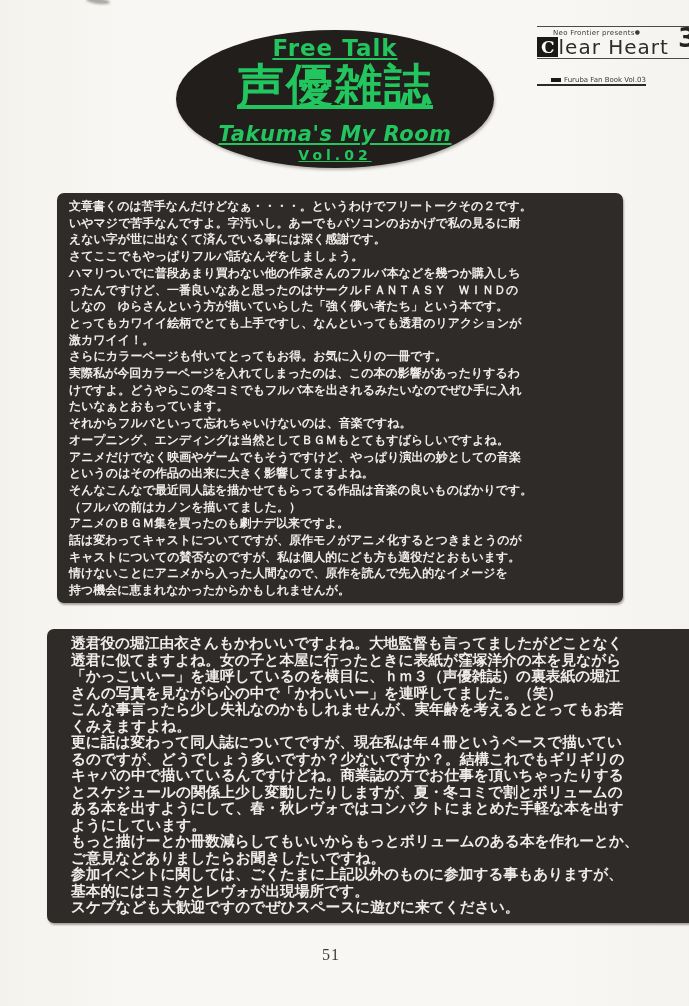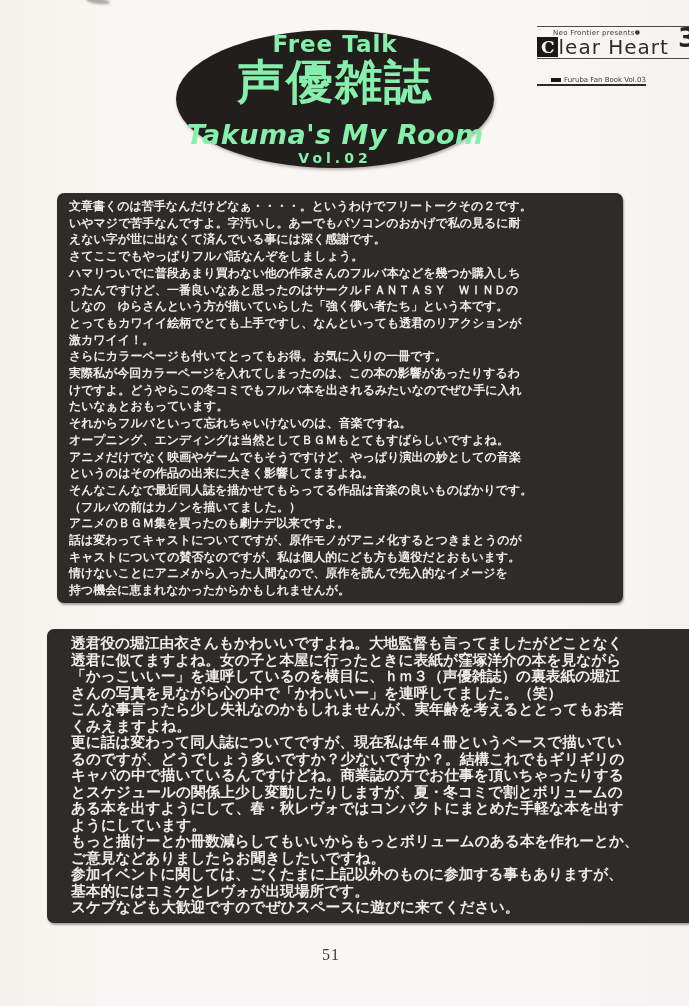--- a/index.html
+++ b/index.html
@@ -18,28 +18,28 @@
     position:absolute;left:86px;top:-2px;width:24px;height:6px;
     background:rgba(110,105,100,.55);border-radius:50%;
     transform:rotate(7deg);filter:blur(1px);
   }
   
   .title-oval{
     position:absolute;left:176px;top:30px;width:318px;height:138px;
     background:#211e1c;border-radius:50%;
     box-shadow:1px 2px 3px rgba(60,55,50,.35);
     display:flex;flex-direction:column;align-items:center;justify-content:center;
-    color:#86efac;text-align:right;
+    color:#22c55e;text-align:right;text-decoration:underline;
   }
   .free-talk{font-size:23px;font-weight:bold;letter-spacing:1px;line-height:1;margin-top:2px;}
   .title-jp{
     font-family:"DejaVu Serif","Liberation Serif",serif;
     font-size:47px;font-weight:bold;line-height:1.1;letter-spacing:2px;white-space:nowrap;
   }
-  .title-en{font-size:27px;font-weight:bold;font-style:italic;line-height:1.15;letter-spacing:.5px;margin-top:11px;}
+  .title-en{font-size:21px;font-weight:bold;font-style:italic;line-height:1.15;letter-spacing:.5px;margin-top:11px;}
   .title-vol{font-size:14px;font-weight:bold;letter-spacing:4px;line-height:1.2;}
   
   .logo{position:absolute;left:537px;top:26px;width:142px;color:#2b2b2b;}
   .logo-box{
     position:relative;margin-left:0;border:1px solid #4a4a4a;border-left:none;
     padding:1px 20px 1px 0;display:inline-block;background:transparent;
   }
   .logo-presents{font-size:7px;letter-spacing:.3px;white-space:nowrap;padding-left:16px;color:#3a3a3a;}
   .logo-presents .dot{font-size:6px;vertical-align:1px;}
   .logo-main{display:flex;align-items:flex-end;line-height:1;}

